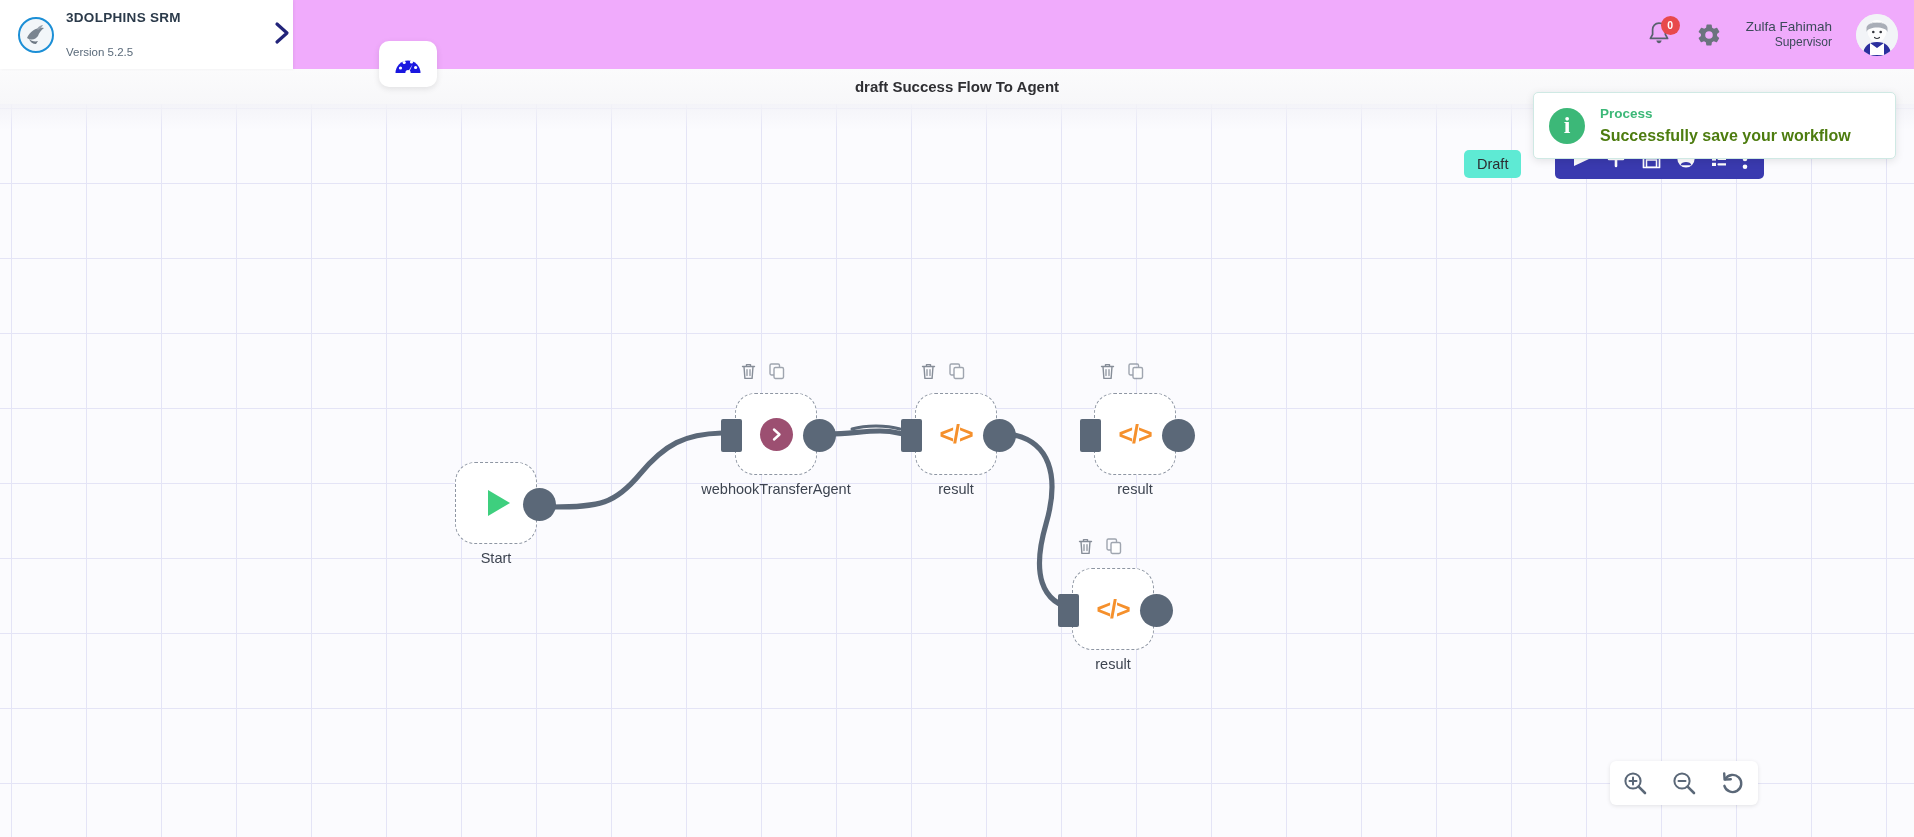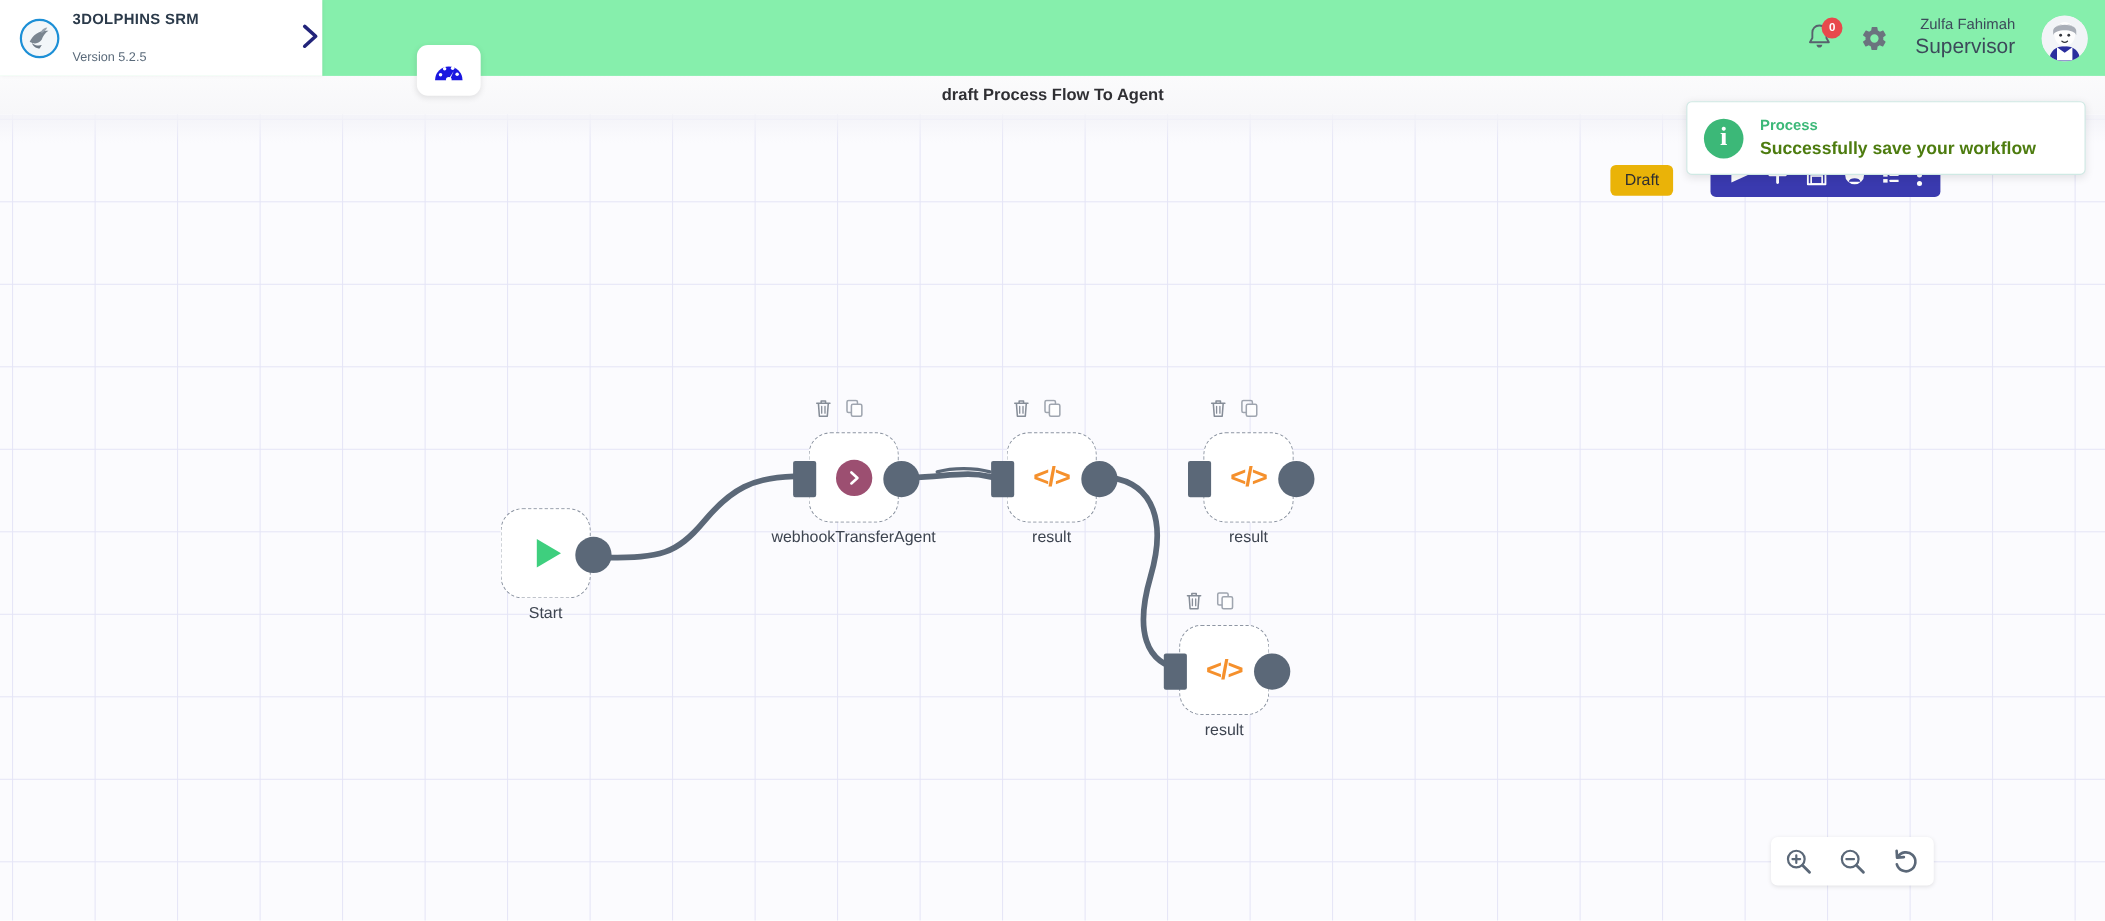--- a/index.html
+++ b/index.html
@@ -8,21 +8,21 @@
     font-family: "Liberation Sans", sans-serif;
     background: #ffffff;
     overflow: hidden;
   }
   .app { position: relative; width: 1914px; height: 837px; }
 
   
   .header {
     position: absolute; top: 0; left: 0;
     width: 1914px; height: 69px;
-    background: #86efac;
+    background: #f0abfc;
     z-index: 40;
   }
   .header-left-panel {
     position: absolute; top: 0; left: 0;
     width: 293px; height: 69px;
     background: #ffffff;
     box-shadow: 1px 0 3px rgba(0,0,0,0.06);
     display: flex; align-items: center; padding-left: 18px;
   }
   .brand-logo {
@@ -54,21 +54,21 @@
     position: absolute; top: -4px; right: -8px;
     min-width: 19px; height: 19px; border-radius: 50%;
     background: #e8494c; color: #fff;
     font-size: 10.5px; font-weight: bold;
     display: flex; align-items: center; justify-content: center;
     padding: 0 3px;
   }
   .gear-btn { width: 26px; height: 26px; cursor: pointer; }
   .user-block { text-align: right; line-height: 1.3; cursor: pointer; }
   .user-name { font-size: 13.5px; color: #3c4a5a; }
-  .user-role { font-size: 19px; color: #3c4a5a; }
+  .user-role { font-size: 12px; color: #3c4a5a; }
   .avatar {
     width: 42px; height: 42px; border-radius: 50%;
     overflow: hidden; background: #eef1f4; flex: none; cursor: pointer;
   }
 
   
   .titlebar {
     position: absolute; top: 69px; left: 0;
     width: 1914px; height: 35px;
     background: linear-gradient(#fbfbfc, #f7f7f9);
@@ -153,21 +153,21 @@
     display: flex; align-items: center; justify-content: center;
   }
   .code-ico {
     font-size: 25px; color: #f5902c; font-weight: 600;
     font-family: "Liberation Sans", sans-serif; letter-spacing: -1px;
   }
 
   
   .draft-badge {
     position: absolute; top: 150px; left: 1464px;
-    background: #eab308; color: #2d2d31;
+    background: #5eead4; color: #2d2d31;
     font-size: 14.5px; padding: 6px 13px; border-radius: 5px;
     z-index: 25;
   }
   .flow-toolbar {
     position: absolute; top: 139px; left: 1555px;
     height: 40px; background: #3a3aaf; border-radius: 5px;
     display: flex; align-items: center; gap: 3px;
     padding: 0 10px; z-index: 25;
   }
   .flow-toolbar .tb-btn {
@@ -270,21 +270,21 @@
           <path d="M10.5 14 C10.5 7 31.5 7 31.5 14 L31.5 18 C30 12 12 12 10.5 18 Z" fill="#a9aeb7"></path>
           <circle cx="17.3" cy="18" r="1.3" fill="#33363c"></circle>
           <circle cx="24.7" cy="18" r="1.3" fill="#33363c"></circle>
           <path d="M18.5 23.5 Q21 25.5 23.5 23.5" fill="none" stroke="#33363c" stroke-width="1.2" stroke-linecap="round"></path>
         </svg>
       </div>
     </div>
   </div>
 
   <div class="titlebar">
-    <span class="titlebar-text">draft Process Flow To Agent</span>
+    <span class="titlebar-text">draft Success Flow To Agent</span>
   </div>
 
   <div class="dash-btn">
     <svg width="28" height="24" viewBox="0 0 28 24">
       <path d="M1.5 21 A12.5 12.5 0 0 1 26.5 21 Z" fill="#1a17e0"></path>
       <circle cx="6.5" cy="16" r="1.6" fill="#ffffff"></circle>
       <circle cx="10.2" cy="10.5" r="1.6" fill="#ffffff"></circle>
       <circle cx="17.5" cy="10" r="1.6" fill="#ffffff"></circle>
       <circle cx="21.6" cy="15.5" r="1.6" fill="#ffffff"></circle>
       <path d="M13.2 21 L18.5 12.5 L14.8 21 Z" fill="#ffffff"></path>

